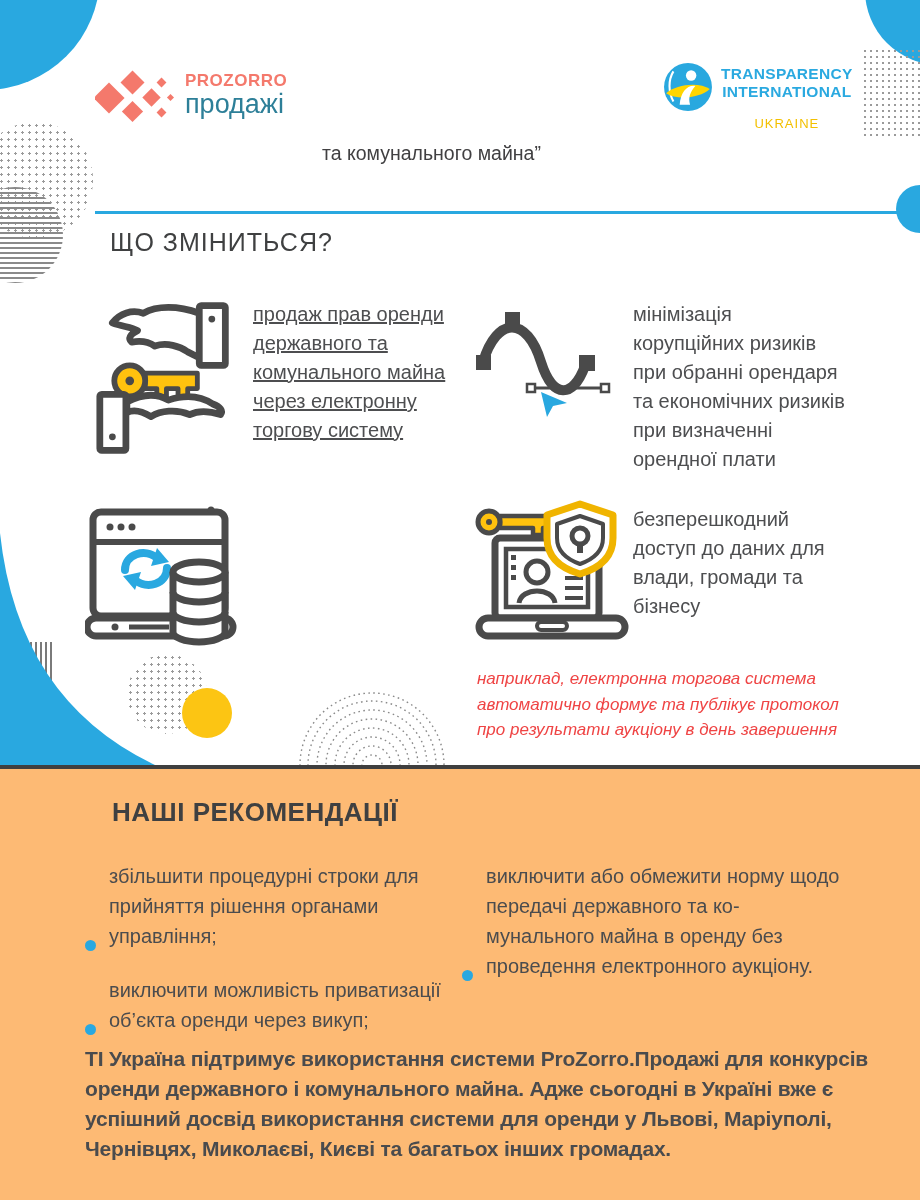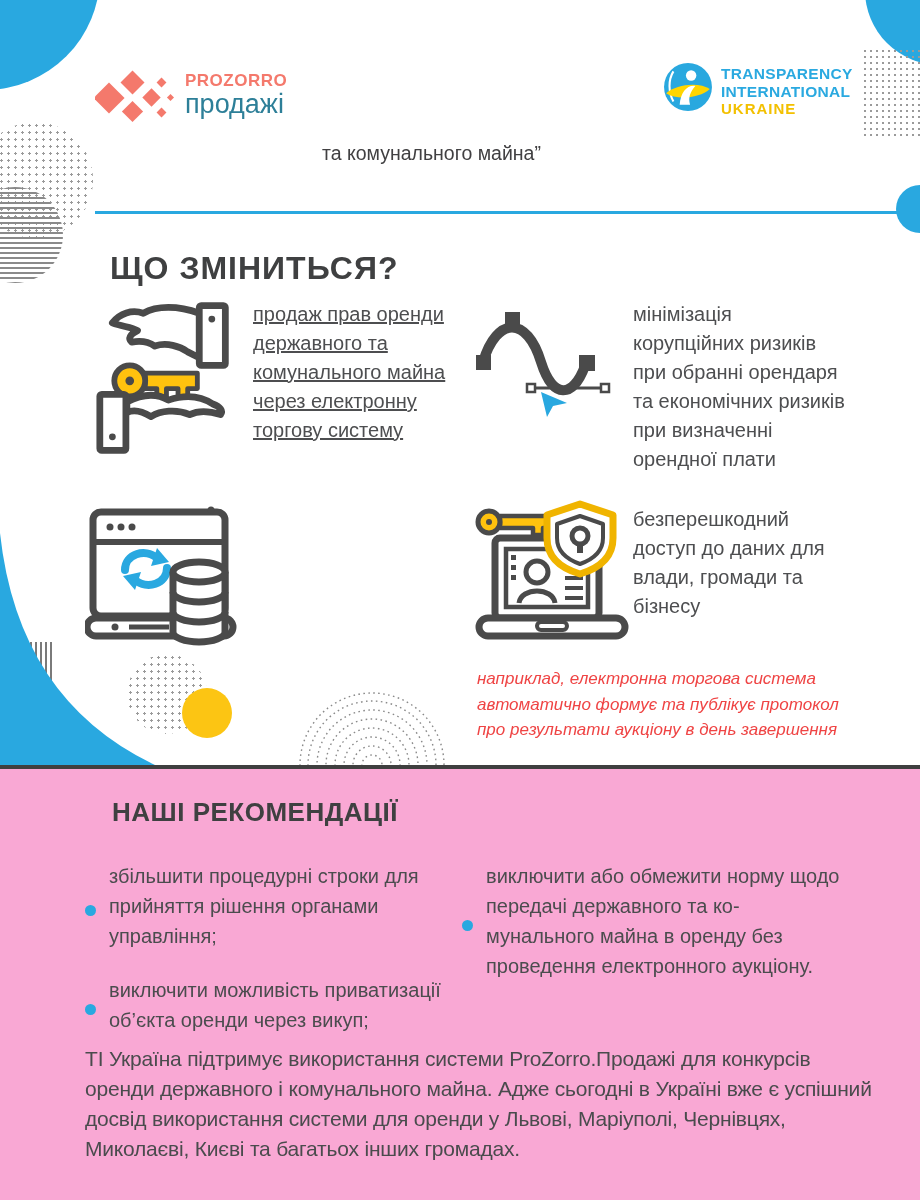--- a/index.html
+++ b/index.html
@@ -36,50 +36,50 @@
   .arcs-svg { left:298px; top:691px; }
 
   
   .pz-logo { left:95px; top:70px; display:flex; gap:10px; }
   .pz-text { line-height:1; padding-top:2px; }
   .pz-line1 { font-size:17px; font-weight:bold; letter-spacing:0.5px; color:#f4796c;text-align:center; }
   .pz-line2 { font-size:27px; color:#2d7f98; margin-top:2px; }
   .law-number { left:322px; top:52px; font-size:62px; font-weight:bold;
     letter-spacing:0px; color:#414042; }
   .law-title { left:322px; top:140px; font-size:19.5px; line-height:1.4; color:#414042; }
-  .ti-logo { left:663px; top:62px; display:flex; gap:8px; align-items:flex-start; }
+  .ti-logo { left:663px; top:62px; display:flex; gap:8px; align-items:flex-start;text-align:center; }
   .ti-text { line-height:1; padding-top:4px; }
   .ti-line { font-size:15.5px; font-weight:bold; letter-spacing:0.3px; color:#2aa9e0; }
   .ti-line + .ti-line { margin-top:2px; }
-  .ti-ukraine { font-size:15px; font-weight:bold; letter-spacing:1px;
-    color:#f3c000; margin-top:2px; }
+  .ti-ukraine { font-size:13px; font-weight:normal; letter-spacing:1px;
+    color:#f3c000; margin-top:18px; }
   .divider { left:95px; top:211px; width:825px; height:3px; background:#29a8e0; }
 
   
-  .changes-title { left:110px; top:250px; font-size:32px; font-weight:bold;
+  .changes-title { left:110px; top:228px; font-size:25px; font-weight:normal;
     letter-spacing:1px; color:#3f4041; }
   .item-text { font-size:20px; line-height:1.45; color:#4d4e50; }
   .note { left:477px; top:666px; width:372px; font-size:17px; font-style:italic;
     line-height:1.5; color:#ef4444; }
 
   
-  .bottom { left:0; top:765px; width:920px; height:435px; background:#f9a8d4;
+  .bottom { left:0; top:765px; width:920px; height:435px; background:#fdba74;
     border-top:4px solid #3f3f3f; box-sizing:border-box; }
   .rec-title { left:112px; top:28px; font-size:26px; font-weight:bold;
     letter-spacing:0.5px; color:#3f4041; }
   .rec-col { top:92px; }
   .rec-col-left { left:85px; width:368px; }
   .rec-col-right { left:462px; width:378px; }
-  .rec-item { display:flex; gap:13px; align-items:center; }
+  .rec-item { display:flex; gap:13px; align-items:flex-end; }
   .rec-item + .rec-item { margin-top:24px; }
   .bullet { flex:0 0 auto; width:11px; height:11px; border-radius:50%;
     background:#29a8e0; margin-top:9px; }
   .rec-text { font-size:20px; line-height:1.5; color:#4b4c4e; }
   .footer-text { left:85px; top:275px; width:795px; font-size:21px;
-    line-height:1.43; color:#4a4b4d; letter-spacing:-0.2px; }
+    line-height:1.43; color:#4a4b4d; letter-spacing:-0.2px;font-weight:bold; }
 
   svg { display:block; }
 </style>
 </head>
 <body>
 
 <div class="page">
 
   <div class="abs circle-topleft"></div>
   <div class="abs dots-circle-1"></div>

